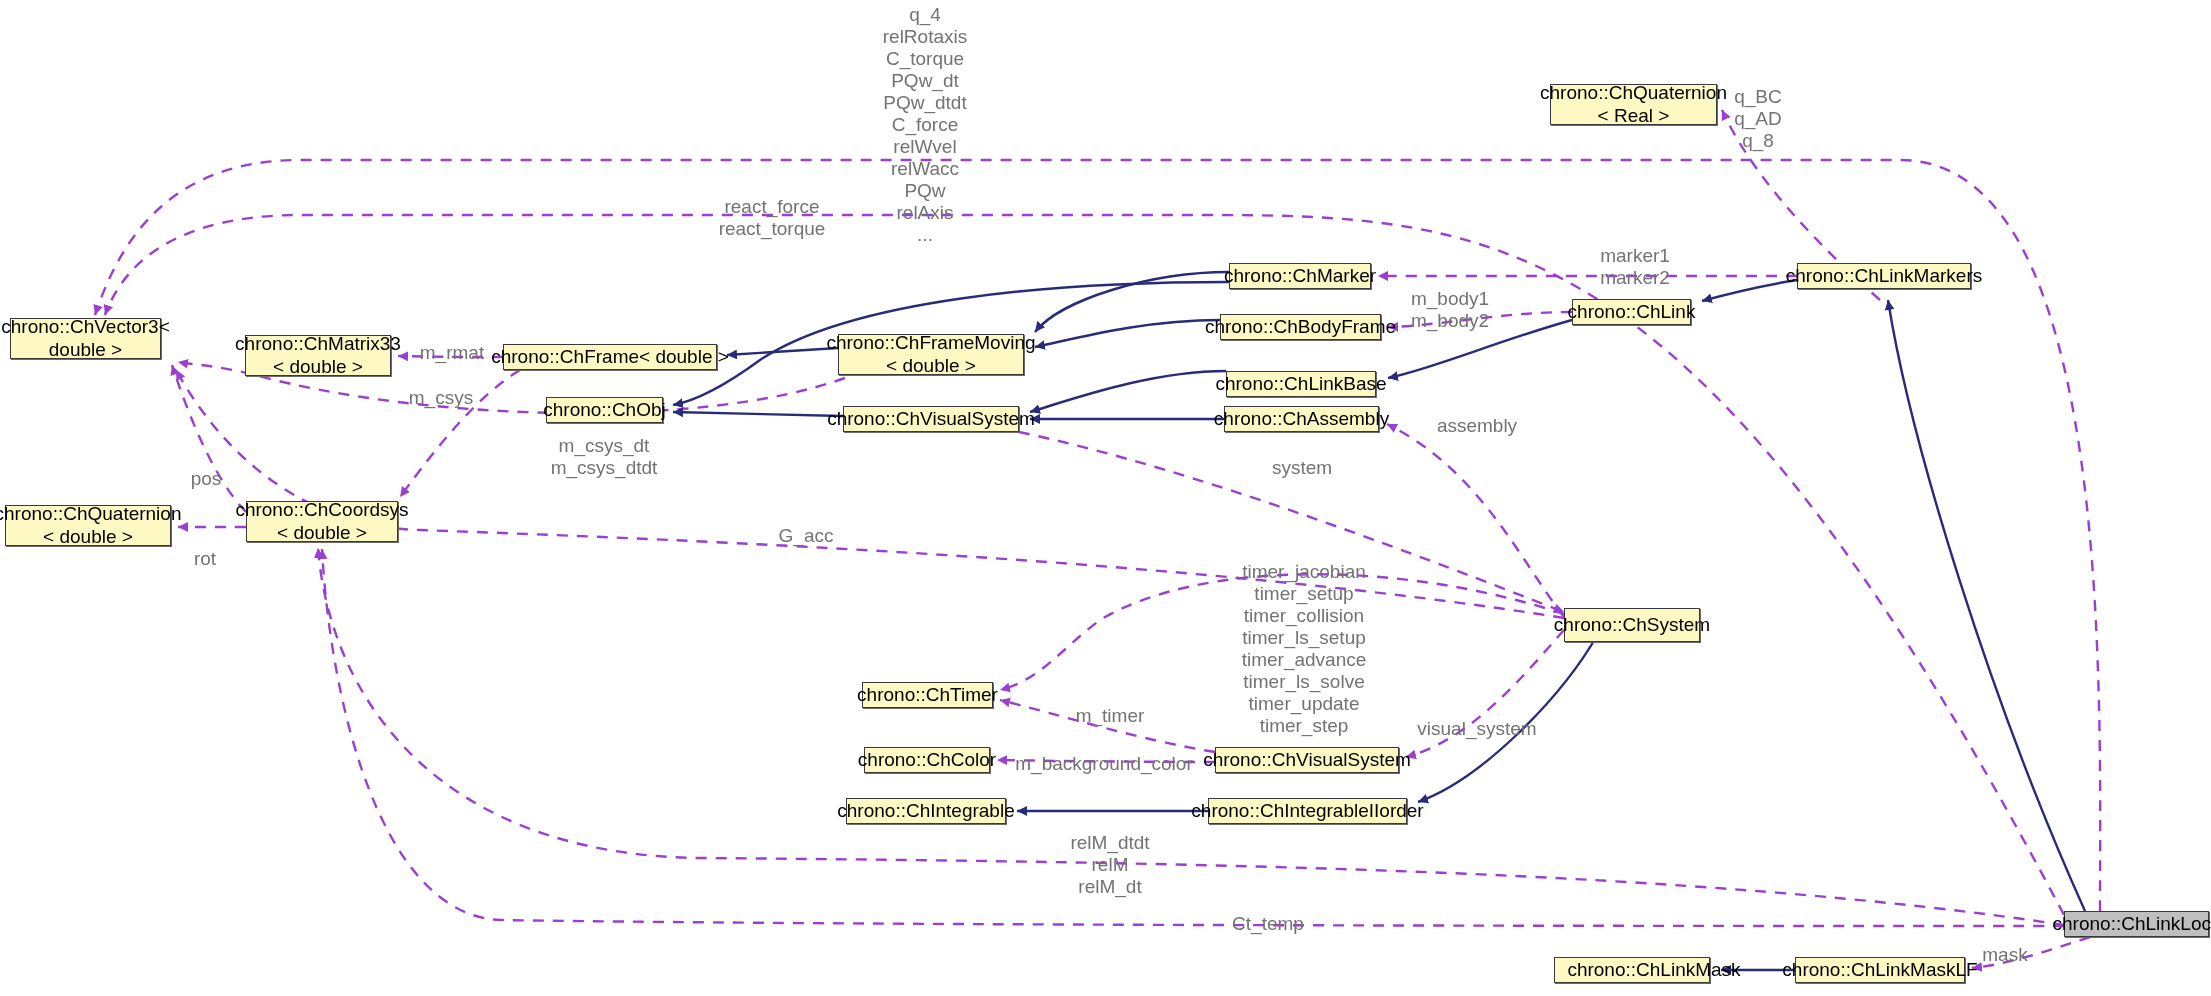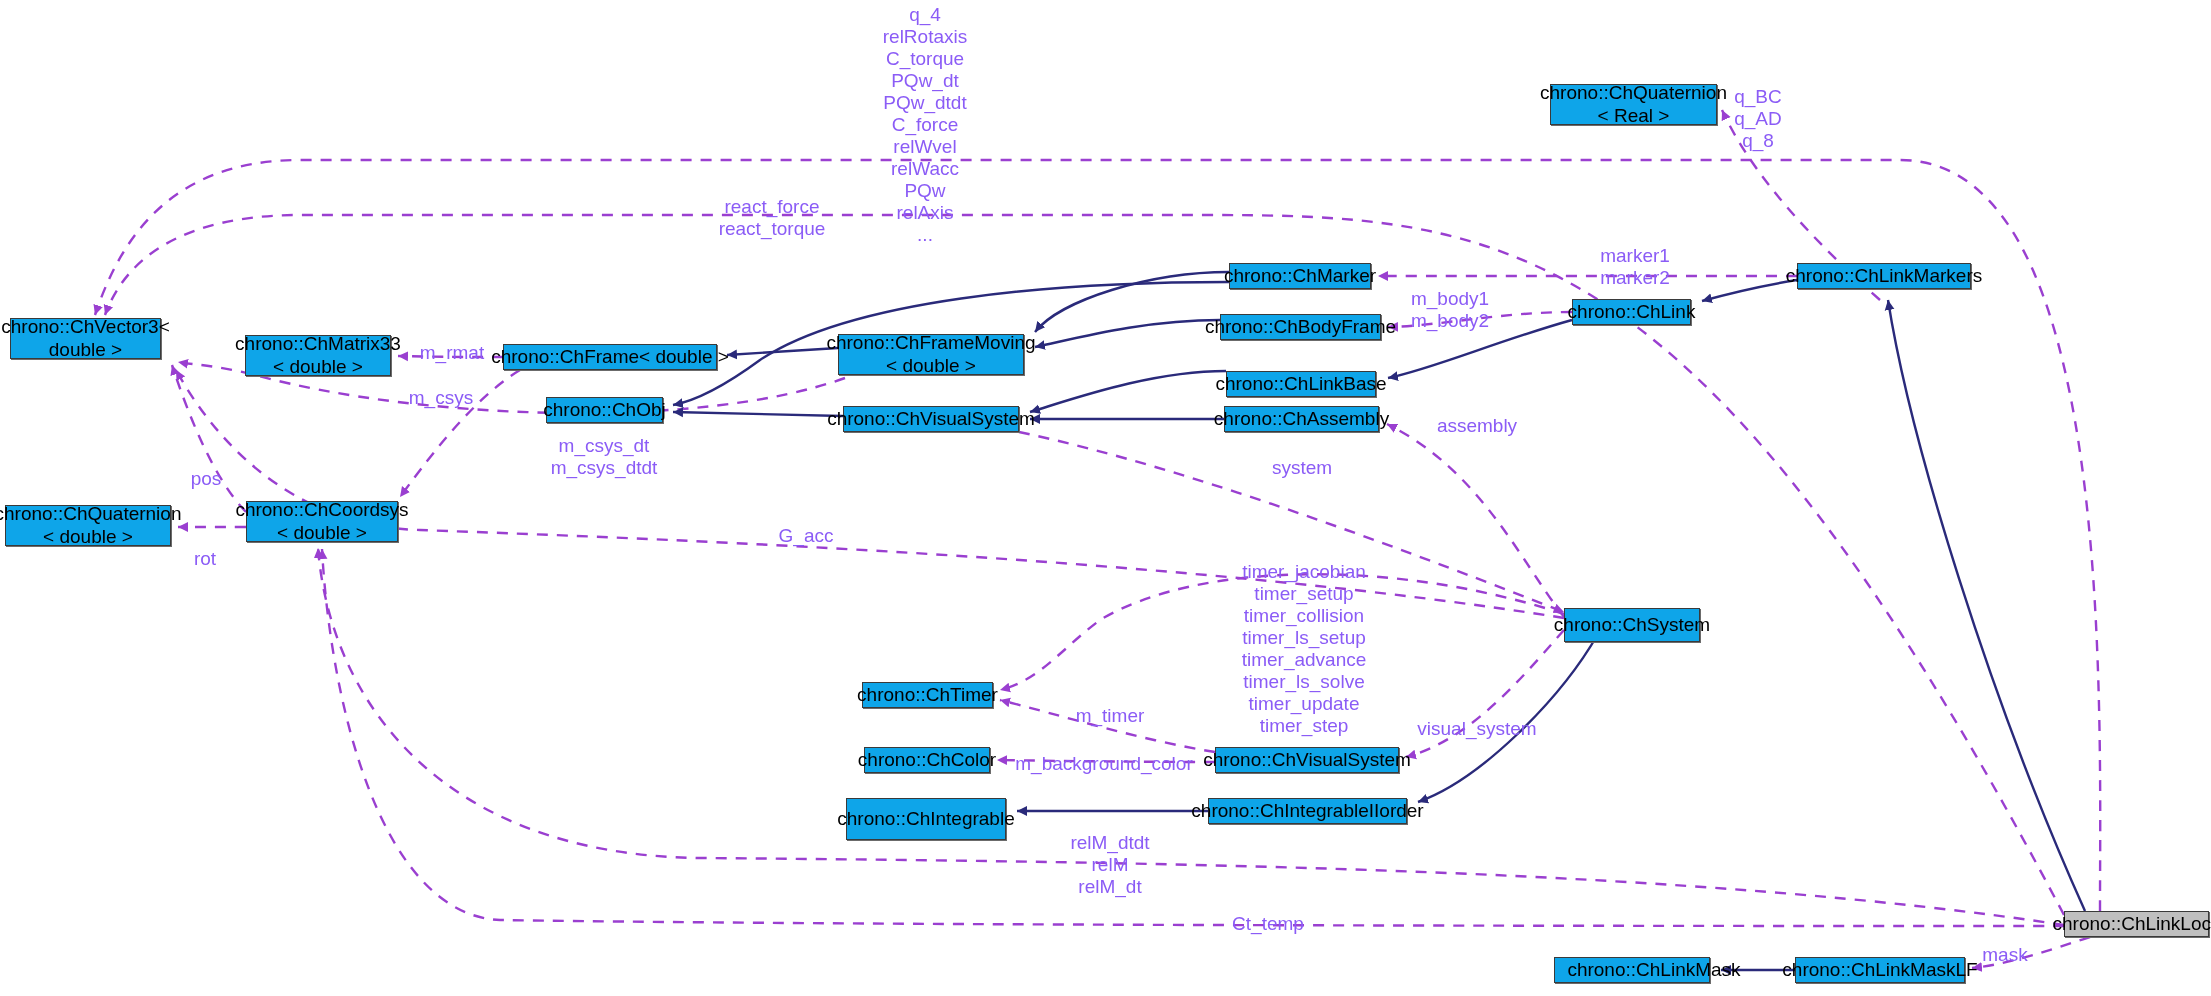--- a/index.html
+++ b/index.html
@@ -19,41 +19,41 @@
     position: absolute;
     left: 0; top: 0;
     width: 2211px;
     height: 996px;
     pointer-events: none;
   }
   .node {
     position: absolute;
     box-sizing: border-box;
     border: 1px solid #3a3a3a;
-    background: #0ea5e9;
+    background: #fef9c3;
     color: #000000;
     font-size: 19px;
     line-height: 1.18;
     text-align: center;
     display: flex;
     flex-direction: column;
     align-items: center;
     justify-content: center;
     white-space: pre;
     box-shadow: 1px 1px 0 0 #6b6b6b;
   }
   .node.highlight {
     background: #bfbfbf;
   }
   .node .ln { display: block; }
   .elabel {
     position: absolute;
     font-size: 19px;
     line-height: 1.16;
-    color: #8b5cf6;
+    color: #737373;
     text-align: center;
     white-space: pre;
     transform: translateX(-50%);
   }
 </style>
 </head>
 <body>
 
 <div id="canvas">
 
@@ -152,21 +152,21 @@
       <div class="node" style="left: 1229px; top: 263px; width: 142px; height: 26px;"><span class="ln">chrono::ChMarker</span></div>
       <div class="node" style="left: 1220px; top: 314px; width: 161px; height: 26px;"><span class="ln">chrono::ChBodyFrame</span></div>
       <div class="node" style="left: 1226px; top: 371px; width: 150px; height: 26px;"><span class="ln">chrono::ChLinkBase</span></div>
       <div class="node" style="left: 1224px; top: 406px; width: 155px; height: 26px;"><span class="ln">chrono::ChAssembly</span></div>
       <div class="node" style="left: 1572px; top: 299px; width: 119px; height: 26px;"><span class="ln">chrono::ChLink</span></div>
       <div class="node" style="left: 1550px; top: 84px; width: 167px; height: 41px;"><span class="ln">chrono::ChQuaternion</span><span class="ln">&lt; Real &gt;</span></div>
       <div class="node" style="left: 1797px; top: 263px; width: 174px; height: 26px;"><span class="ln">chrono::ChLinkMarkers</span></div>
       <div class="node" style="left: 1564px; top: 608px; width: 136px; height: 34px;"><span class="ln">chrono::ChSystem</span></div>
       <div class="node" style="left: 862px; top: 682px; width: 131px; height: 26px;"><span class="ln">chrono::ChTimer</span></div>
       <div class="node" style="left: 864px; top: 747px; width: 126px; height: 26px;"><span class="ln">chrono::ChColor</span></div>
-      <div class="node" style="left: 846px; top: 798px; width: 160px; height: 42px;"><span class="ln">chrono::ChIntegrable</span></div>
+      <div class="node" style="left: 846px; top: 798px; width: 160px; height: 26px;"><span class="ln">chrono::ChIntegrable</span></div>
       <div class="node" style="left: 1215px; top: 747px; width: 184px; height: 26px;"><span class="ln">chrono::ChVisualSystem</span></div>
       <div class="node" style="left: 1208px; top: 798px; width: 199px; height: 26px;"><span class="ln">chrono::ChIntegrableIIorder</span></div>
       <div class="node highlight" style="left: 2064px; top: 911px; width: 145px; height: 26px;"><span class="ln">chrono::ChLinkLock</span></div>
       <div class="node" style="left: 1554px; top: 957px; width: 156px; height: 26px; padding-left: 44px;"><span class="ln">chrono::ChLinkMask</span></div>
       <div class="node" style="left: 1795px; top: 957px; width: 170px; height: 26px;"><span class="ln">chrono::ChLinkMaskLF</span></div>
     </div>
 
   <div id="label-layer">
       <div class="elabel" style="left: 925px; top: 4px;">q_4
 relRotaxis

